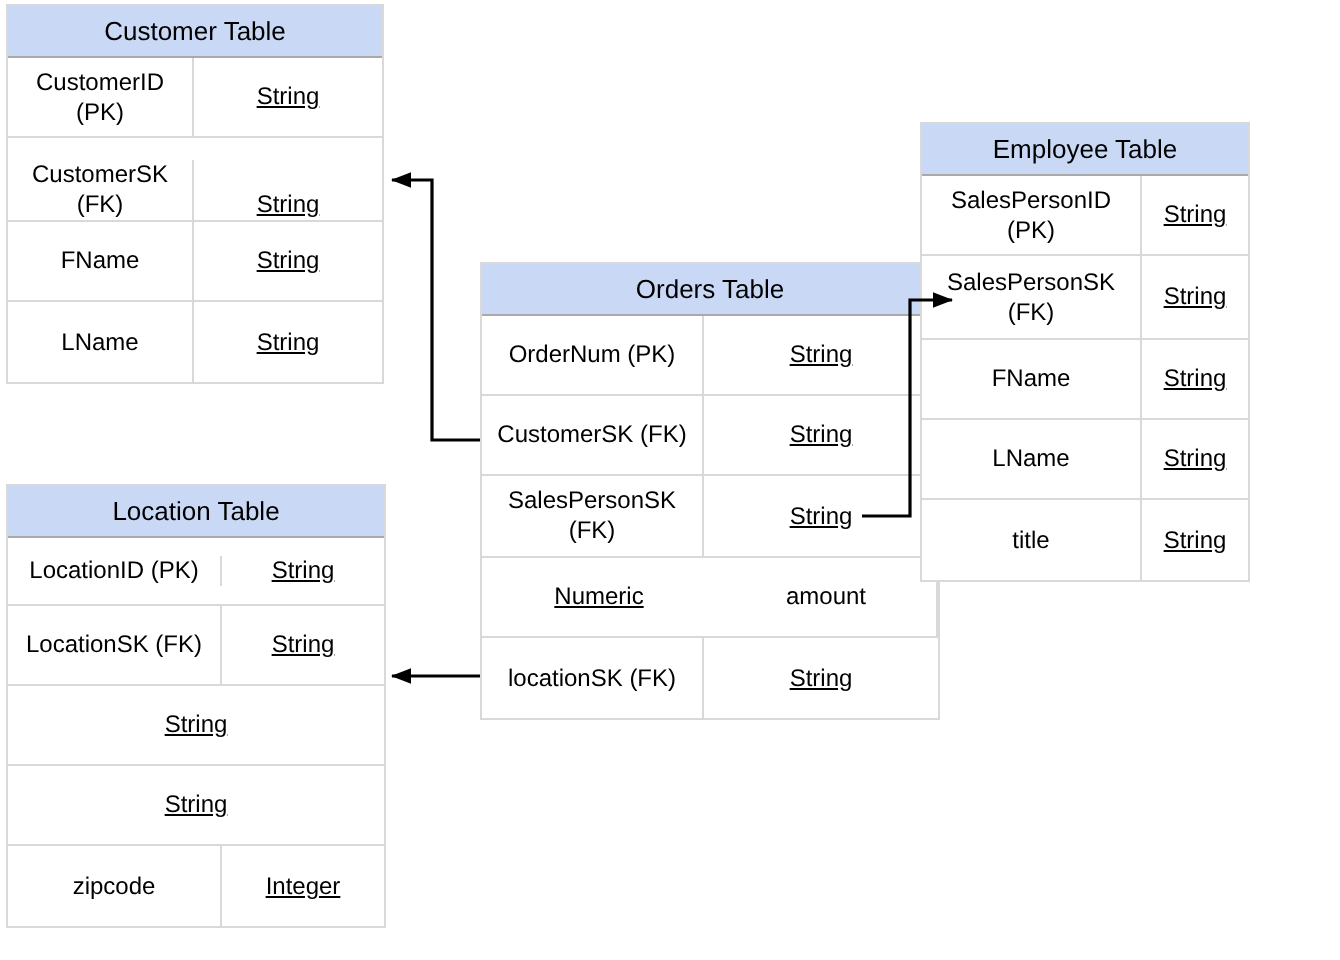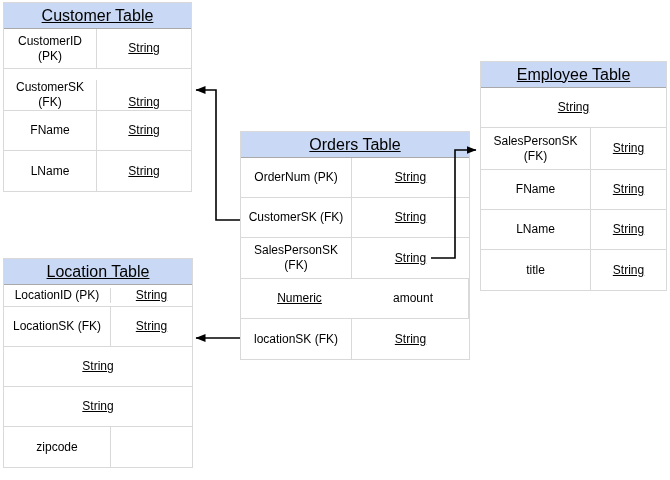--- a/index.html
+++ b/index.html
@@ -24,23 +24,22 @@
     color: #000000;
   }
   .thead {
     box-sizing: border-box;
     height: 26px;
     background: #c9d8f5;
     border-bottom: 1px solid #a9a9a9;
     display: flex;
     align-items: center;
     justify-content: center;
-    font-size: 16px;
+    font-size: 13px;
     color: #000000;
-    text-decoration: underline;
   }
   .row {
     box-sizing: border-box;
     display: flex;
     height: 40px;
     border-bottom: 1px solid #d9d9d9;
   }
   .rows .row:last-child { border-bottom: none; }
   .cell {
     box-sizing: border-box;
@@ -55,27 +54,27 @@
   .cell.field {
     width: var(--col1);
     border-right: 1px solid #d9d9d9;
     flex: none;
   }
   .cell.type { flex: 1; text-decoration: underline; }
 
   
   .t-customer { left: 3px;   top: 2px;   width: 189px; --col1: 93px; }
   .t-orders   { left: 240px; top: 131px; width: 230px; --col1: 111px; }
-  .t-employee { left: 480px; top: 61px;  width: 187px; --col1: 110px; }
-  .t-location { left: 3px;   top: 258px; width: 190px; --col1: 107px; }
+  .t-employee { left: 460px; top: 61px;  width: 165px; --col1: 110px; }
+  .t-location { left: 3px;   top: 242px; width: 190px; --col1: 107px; }
 
   .t-customer .rows .row:nth-child(2) { height: 42px; align-items: flex-end; }
   .t-orders   .rows .row:nth-child(3) { height: 41px; }
   .t-employee .rows .row:nth-child(2) { height: 42px; }
-  .t-location .rows .row:nth-child(1) { height: 22px; align-items: center; }
+  .t-location .rows .row:nth-child(1) { height: 34px; align-items: center; }
 
   .connectors {
     position: absolute;
     left: 0; top: 0;
     width: 670px;
     height: 480px;
     pointer-events: none;
   }
 </style>
 </head>
@@ -130,20 +129,21 @@
         <div class="cell field">locationSK (FK)</div>
         <div class="cell type">String</div>
       </div>
     </div>
   </div>
 
   <div class="entity t-employee">
     <div class="thead">Employee Table</div>
     <div class="rows">
       <div class="row">
+        <div class="cell field">SalesPersonID (PK)</div>
         <div class="cell type">String</div>
       </div>
       <div class="row">
         <div class="cell field">SalesPersonSK
 (FK)</div>
         <div class="cell type">String</div>
       </div>
       <div class="row">
         <div class="cell field">FName</div>
         <div class="cell type">String</div>
@@ -171,20 +171,21 @@
         <div class="cell type">String</div>
       </div>
       <div class="row">
         <div class="cell type">String</div>
       </div>
       <div class="row">
         <div class="cell type">String</div>
       </div>
       <div class="row">
         <div class="cell field">zipcode</div>
+        <div class="cell type">Integer</div>
       </div>
     </div>
   </div>
 
   <svg class="connectors" viewBox="0 0 670 480" xmlns="http://www.w3.org/2000/svg">
     <defs>
       <marker id="arrow" markerWidth="11" markerHeight="9" refX="9.5" refY="4.5" orient="auto" markerUnits="userSpaceOnUse">
         <path d="M0,0.6 L10,4.5 L0,8.4 z" fill="#000000"></path>
       </marker>
     </defs>

